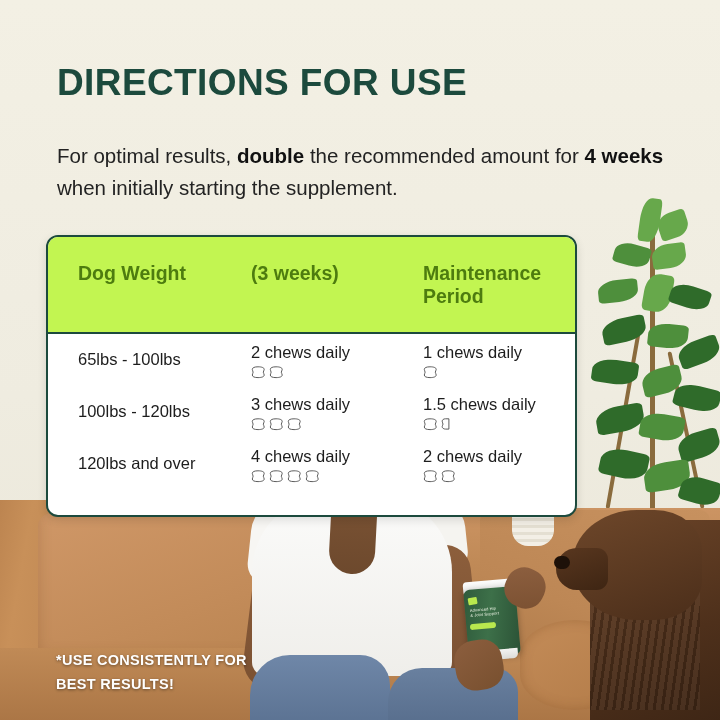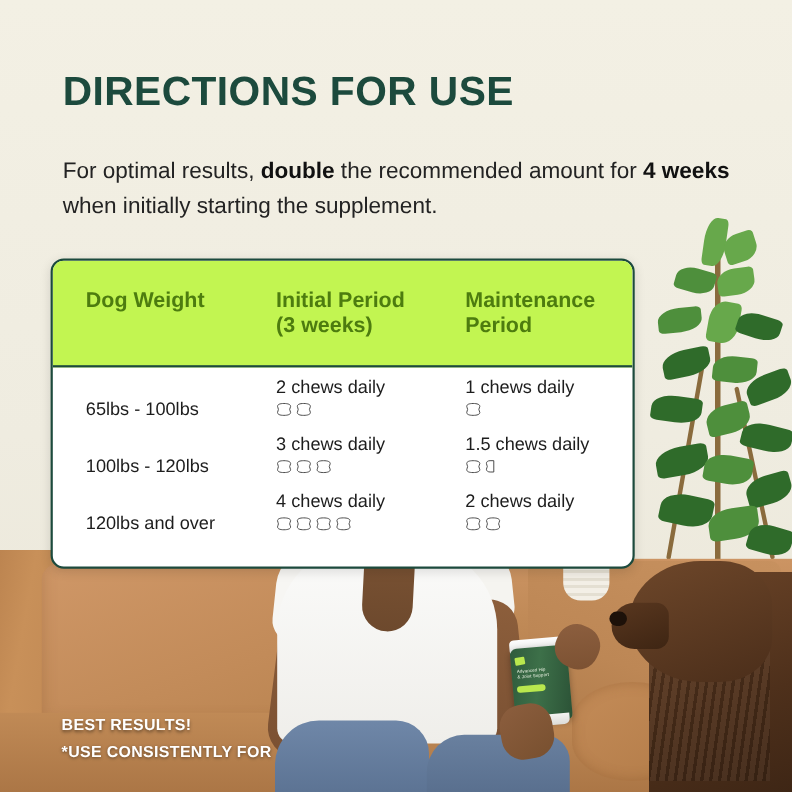--- a/index.html
+++ b/index.html
@@ -202,21 +202,21 @@
   .hcell.c1{left:30px;}
   .hcell.c2{left:203px;}
   .hcell.c3{left:375px;}
 
   .rows{position:relative;padding-top:8px;}
   .row{position:relative;height:52px;}
   .cell{
     position:absolute;top:0;
     font-size:16.5px;color:#1d1d1d;line-height:21px;
   }
-  .cell.c1{left:30px;top:20px;text-align:center;}
+  .cell.c1{left:30px;top:7px;text-align:center;}
   .cell.c2{left:203px;}
   .cell.c3{left:375px;}
   .chews{display:flex;gap:3px;margin-top:3px;}
 
   .footnote{
     position:absolute;left:56px;top:648px;width:250px;
     font-size:14.5px;font-weight:bold;line-height:24px;
     letter-spacing:.3px;color:#ffffff;
     text-shadow:0 1px 3px rgba(0,0,0,.45);
   }
@@ -304,21 +304,20 @@
 
   <div class="subtitle">
     <span>For optimal results, </span><b>double</b><span> the recommended amount for </span><b>4 weeks</b><span> when initially starting the supplement.</span>
   </div>
 
   <div class="card">
 
     <div class="card-header">
       <div class="hcell c1">Dog Weight</div>
       <div class="hcell c2">
-        <div>Initial Period</div>
         <div>(3 weeks)</div>
       </div>
       <div class="hcell c3">
         <div>Maintenance</div>
         <div>Period</div>
       </div>
     </div>
 
     <div class="rows" id="table-rows">
         <div class="row">
@@ -399,16 +398,16 @@
               <svg width="15" height="13" viewBox="0 0 15 13">
                 <path d="M1.3 3.4C1.3 1.7 3.4 0.8 7.1 0.8c3.7 0 6.1 0.9 6.1 2.6 0 1.2-0.9 1.8-0.9 2.8 0 1 0.9 1.6 0.9 2.8 0 1.7-2.4 2.6-6.1 2.6-3.7 0-5.8-0.9-5.8-2.6 0-1.1 0.8-1.7 0.8-2.8 0-1.1-0.8-1.7-0.8-2.8Z" fill="#ffffff" stroke="#4a4a4a" stroke-width="0.9"></path>
               </svg>
             </div>
           </div>
         </div>
       </div>
   </div>
 
   <div class="footnote">
+    <div>*USE CONSISTENTLY FOR</div>
     <div>BEST RESULTS!</div>
-    <div>*USE CONSISTENTLY FOR</div>
   </div>
 </div>
 
 </body></html>

